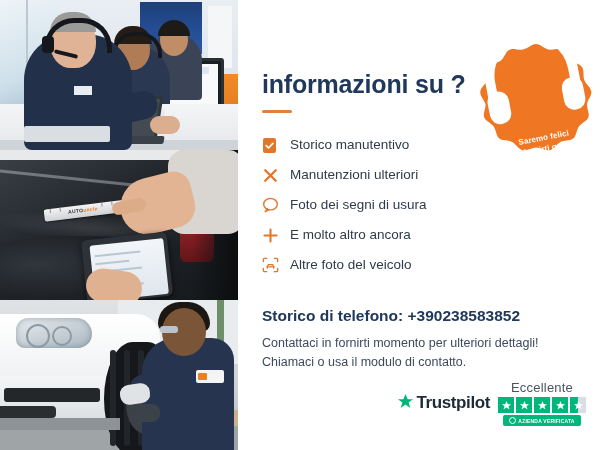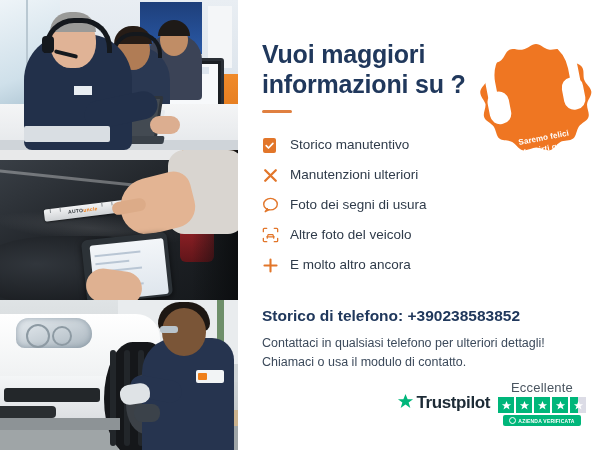--- a/index.html
+++ b/index.html
@@ -333,21 +333,21 @@
         <div class="glove"></div>
         <div class="glove2"></div>
       <div class="lift"></div>
     </div>
 
   </div>
 
   <div class="content">
 
     <h1 class="heading">
-      <span>Vuoi maggiori</span><br>
+      <br>
       <span>informazioni su ?</span>
     </h1>
     <div class="divider"></div>
 
     <div class="badge-wrap">
       <svg viewBox="0 0 112 112" aria-hidden="true">
         <path fill="#ef7622" d="M56 2c4.6 0 8.2 4.6 12.6 5.6 4.5 1 9.7-1.7 13.6 0.2 3.9 2 4.9 7.7 8.2 10.5 3.3 2.8 9.1 3 11.6 6.6 2.5 3.5 0.8 9 2.3 13.1 1.5 4.1 6.5 7.1 7 11.5 0.5 4.4-3.7 8.2-4.2 12.6-0.5 4.4 2.8 9 1.3 13.1-1.5 4.1-7 5.7-9.5 9.3-2.5 3.5-2.4 9.3-5.7 12.1-3.3 2.8-8.9 1.4-12.8 3.3-3.9 2-6.1 7.3-10.6 8.3-4.4 1-8.9-2.6-13.5-2.6-4.6 0-9.1 3.6-13.5 2.6-4.5-1-6.7-6.3-10.6-8.3-3.9-2-9.5-0.5-12.8-3.3-3.3-2.8-3.2-8.6-5.7-12.1-2.5-3.6-8-5.2-9.5-9.3-1.5-4.1 1.8-8.7 1.3-13.1C4 57.7-0.2 53.9 0.3 49.5c0.5-4.4 5.5-7.4 7-11.5 1.5-4.1-0.2-9.6 2.3-13.1 2.5-3.6 8.3-3.8 11.6-6.6 3.3-2.8 4.3-8.5 8.2-10.5 3.9-2 9.1 0.8 13.6-0.2C47.8 6.6 51.4 2 56 2z"></path>
       </svg>
       <div class="badge-txt">
         <span class="hs">
@@ -386,43 +386,43 @@
         <span class="ico">
           <svg width="17" height="16" viewBox="0 0 18 17" stroke="#e2762a" stroke-width="1.5" fill="none">
             <ellipse cx="9" cy="7.6" rx="7.2" ry="6.1"></ellipse>
             <path d="M5.6 12.4L3.4 15.6l4.2-2.1" stroke-linecap="round" stroke-linejoin="round"></path>
           </svg>
         </span>
         <span class="lab">Foto dei segni di usura</span>
       </li>
       <li>
         <span class="ico">
+          <svg width="17" height="17" viewBox="0 0 18 18" stroke="#e2762a" stroke-width="2.2" stroke-linecap="round">
+            <path d="M9 2.6v12.8M2.6 9h12.8"></path>
+          </svg>
+        </span>
+        <span class="lab">E molto altro ancora</span>
+      </li>
+      <li>
+        <span class="ico">
           <svg width="17" height="16" viewBox="0 0 18 17" stroke="#e2762a" stroke-width="1.4" fill="none" stroke-linecap="round">
             <path d="M1.4 5V2.4a1 1 0 0 1 1-1H5M13 1.4h2.6a1 1 0 0 1 1 1V5M16.6 12v2.6a1 1 0 0 1-1 1H13M5 15.6H2.4a1 1 0 0 1-1-1V12"></path>
             <path d="M5 10.4h8M5.6 10.4l1-2.4h4.8l1 2.4M5.6 10.4v1.5M12.4 10.4v1.5" stroke-width="1.3"></path>
           </svg>
         </span>
         <span class="lab">Altre foto del veicolo</span>
       </li>
-      <li>
-        <span class="ico">
-          <svg width="17" height="17" viewBox="0 0 18 18" stroke="#e2762a" stroke-width="2.2" stroke-linecap="round">
-            <path d="M9 2.6v12.8M2.6 9h12.8"></path>
-          </svg>
-        </span>
-        <span class="lab">E molto altro ancora</span>
-      </li>
     </ul>
 
     <div class="phone">
       <span>Storico di telefono:</span>
       <span>+390238583852</span>
     </div>
     <div class="sub">
-      <span>Contattaci in qualsiasi telefono per ulteriori dettagli!</span><br>
+      <span>Contattaci in fornirti momento per ulteriori dettagli!</span><br>
       <span>Chiamaci o usa il modulo di contatto.</span>
     </div>
 
     <div class="tp">
       <div class="tp-logo">
         <span>
           <svg width="17" height="17" viewBox="0 0 20 20">
             <path fill="#00b67a" d="M10 1.3l2.5 6.1h6.4l-5.2 3.9 2 6.2-5.7-3.9-5.7 3.9 2-6.2L1.1 7.4h6.4z"></path>
           </svg>
         </span>

